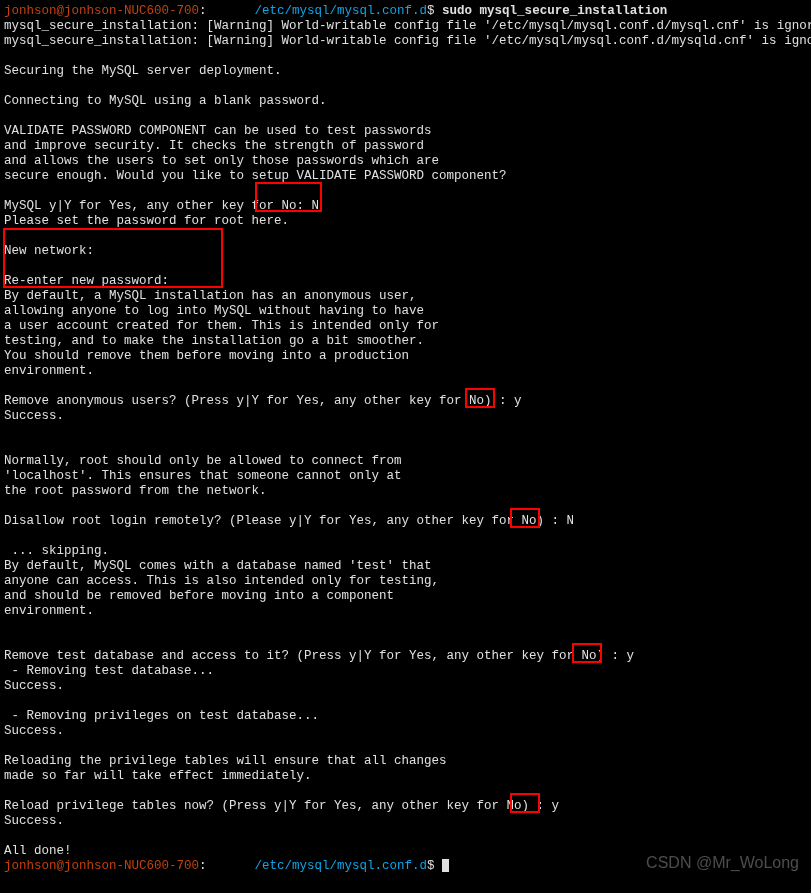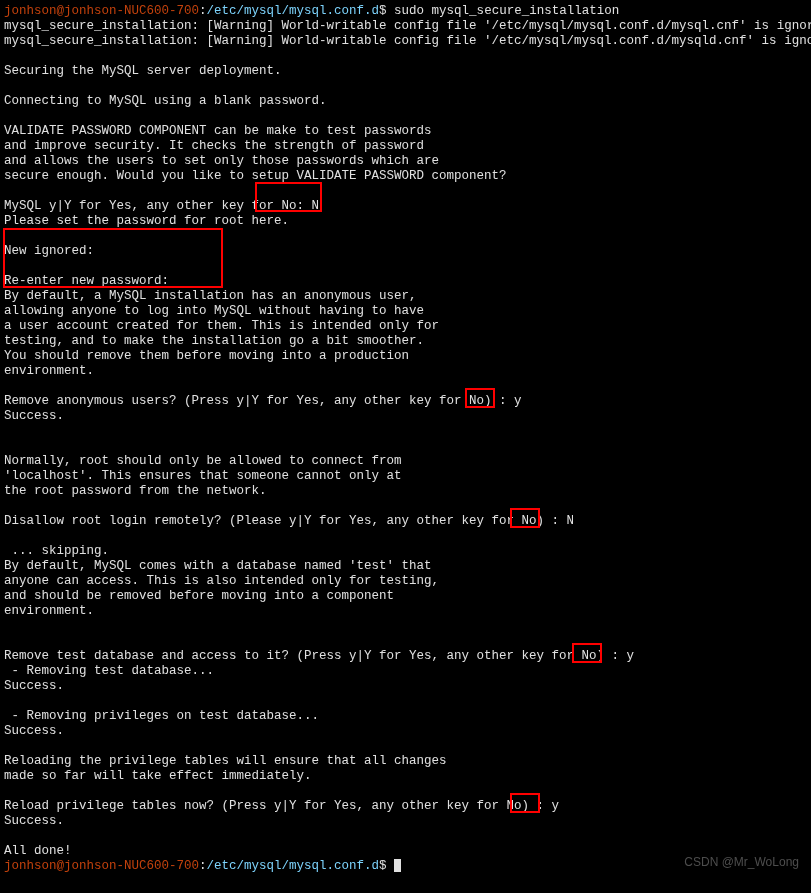--- a/index.html
+++ b/index.html
@@ -12,36 +12,36 @@
       line-height: 15px;
       width: 811px;
       box-sizing: border-box;
       position: relative;
     }
     .line {
       white-space: pre;
       min-height: 15px;
     }
     .user { color: #c2410c; }
-    .path { color: #7dd3fc; }
+    .path { color: #0ea5e9; margin-left: 48px; }
     .prompt { color: #e0e0e0; }
-    .cmd { color: #e0e0e0; }
+    .cmd { color: #e0e0e0; font-weight: bold; }
     .hl-box {
       position: absolute;
       border: 2px solid #ff0000;
       box-sizing: border-box;
       pointer-events: none;
     }
     .watermark {
       position: absolute;
       right: 12px;
       bottom: 8px;
       color: #808080;
       font-family: sans-serif;
-      font-size: 12px;
+      font-size: 16px;
       opacity: 0.6;
     }
     .cursor {
       display: inline-block;
       width: 7px;
       height: 13px;
       background: #e0e0e0;
       vertical-align: middle;
     }
   </style>
@@ -49,29 +49,29 @@
 <body>
 
 <div class="line"><span class="user">jonhson@jonhson-NUC600-700</span><span class="prompt">:</span><span class="path">/etc/mysql/mysql.conf.d</span><span class="prompt">$</span><span class="cmd"> sudo mysql_secure_installation</span></div>
 <div class="line">mysql_secure_installation: [Warning] World-writable config file '/etc/mysql/mysql.conf.d/mysql.cnf' is ignored.</div>
 <div class="line">mysql_secure_installation: [Warning] World-writable config file '/etc/mysql/mysql.conf.d/mysqld.cnf' is ignored.</div>
 <div class="line"></div>
 <div class="line">Securing the MySQL server deployment.</div>
 <div class="line"></div>
 <div class="line">Connecting to MySQL using a blank password.</div>
 <div class="line"></div>
-<div class="line">VALIDATE PASSWORD COMPONENT can be make to test passwords</div>
+<div class="line">VALIDATE PASSWORD COMPONENT can be used to test passwords</div>
 <div class="line">and improve security. It checks the strength of password</div>
 <div class="line">and allows the users to set only those passwords which are</div>
 <div class="line">secure enough. Would you like to setup VALIDATE PASSWORD component?</div>
 <div class="line"></div>
 <div class="line">MySQL y|Y for Yes, any other key for No: N</div>
 <div class="line">Please set the password for root here.</div>
 <div class="line"></div>
-<div class="line">New ignored:</div>
+<div class="line">New network:</div>
 <div class="line"></div>
 <div class="line">Re-enter new password:</div>
 <div class="line">By default, a MySQL installation has an anonymous user,</div>
 <div class="line">allowing anyone to log into MySQL without having to have</div>
 <div class="line">a user account created for them. This is intended only for</div>
 <div class="line">testing, and to make the installation go a bit smoother.</div>
 <div class="line">You should remove them before moving into a production</div>
 <div class="line">environment.</div>
 <div class="line"></div>
 <div class="line">Remove anonymous users? (Press y|Y for Yes, any other key for No) : y</div>

